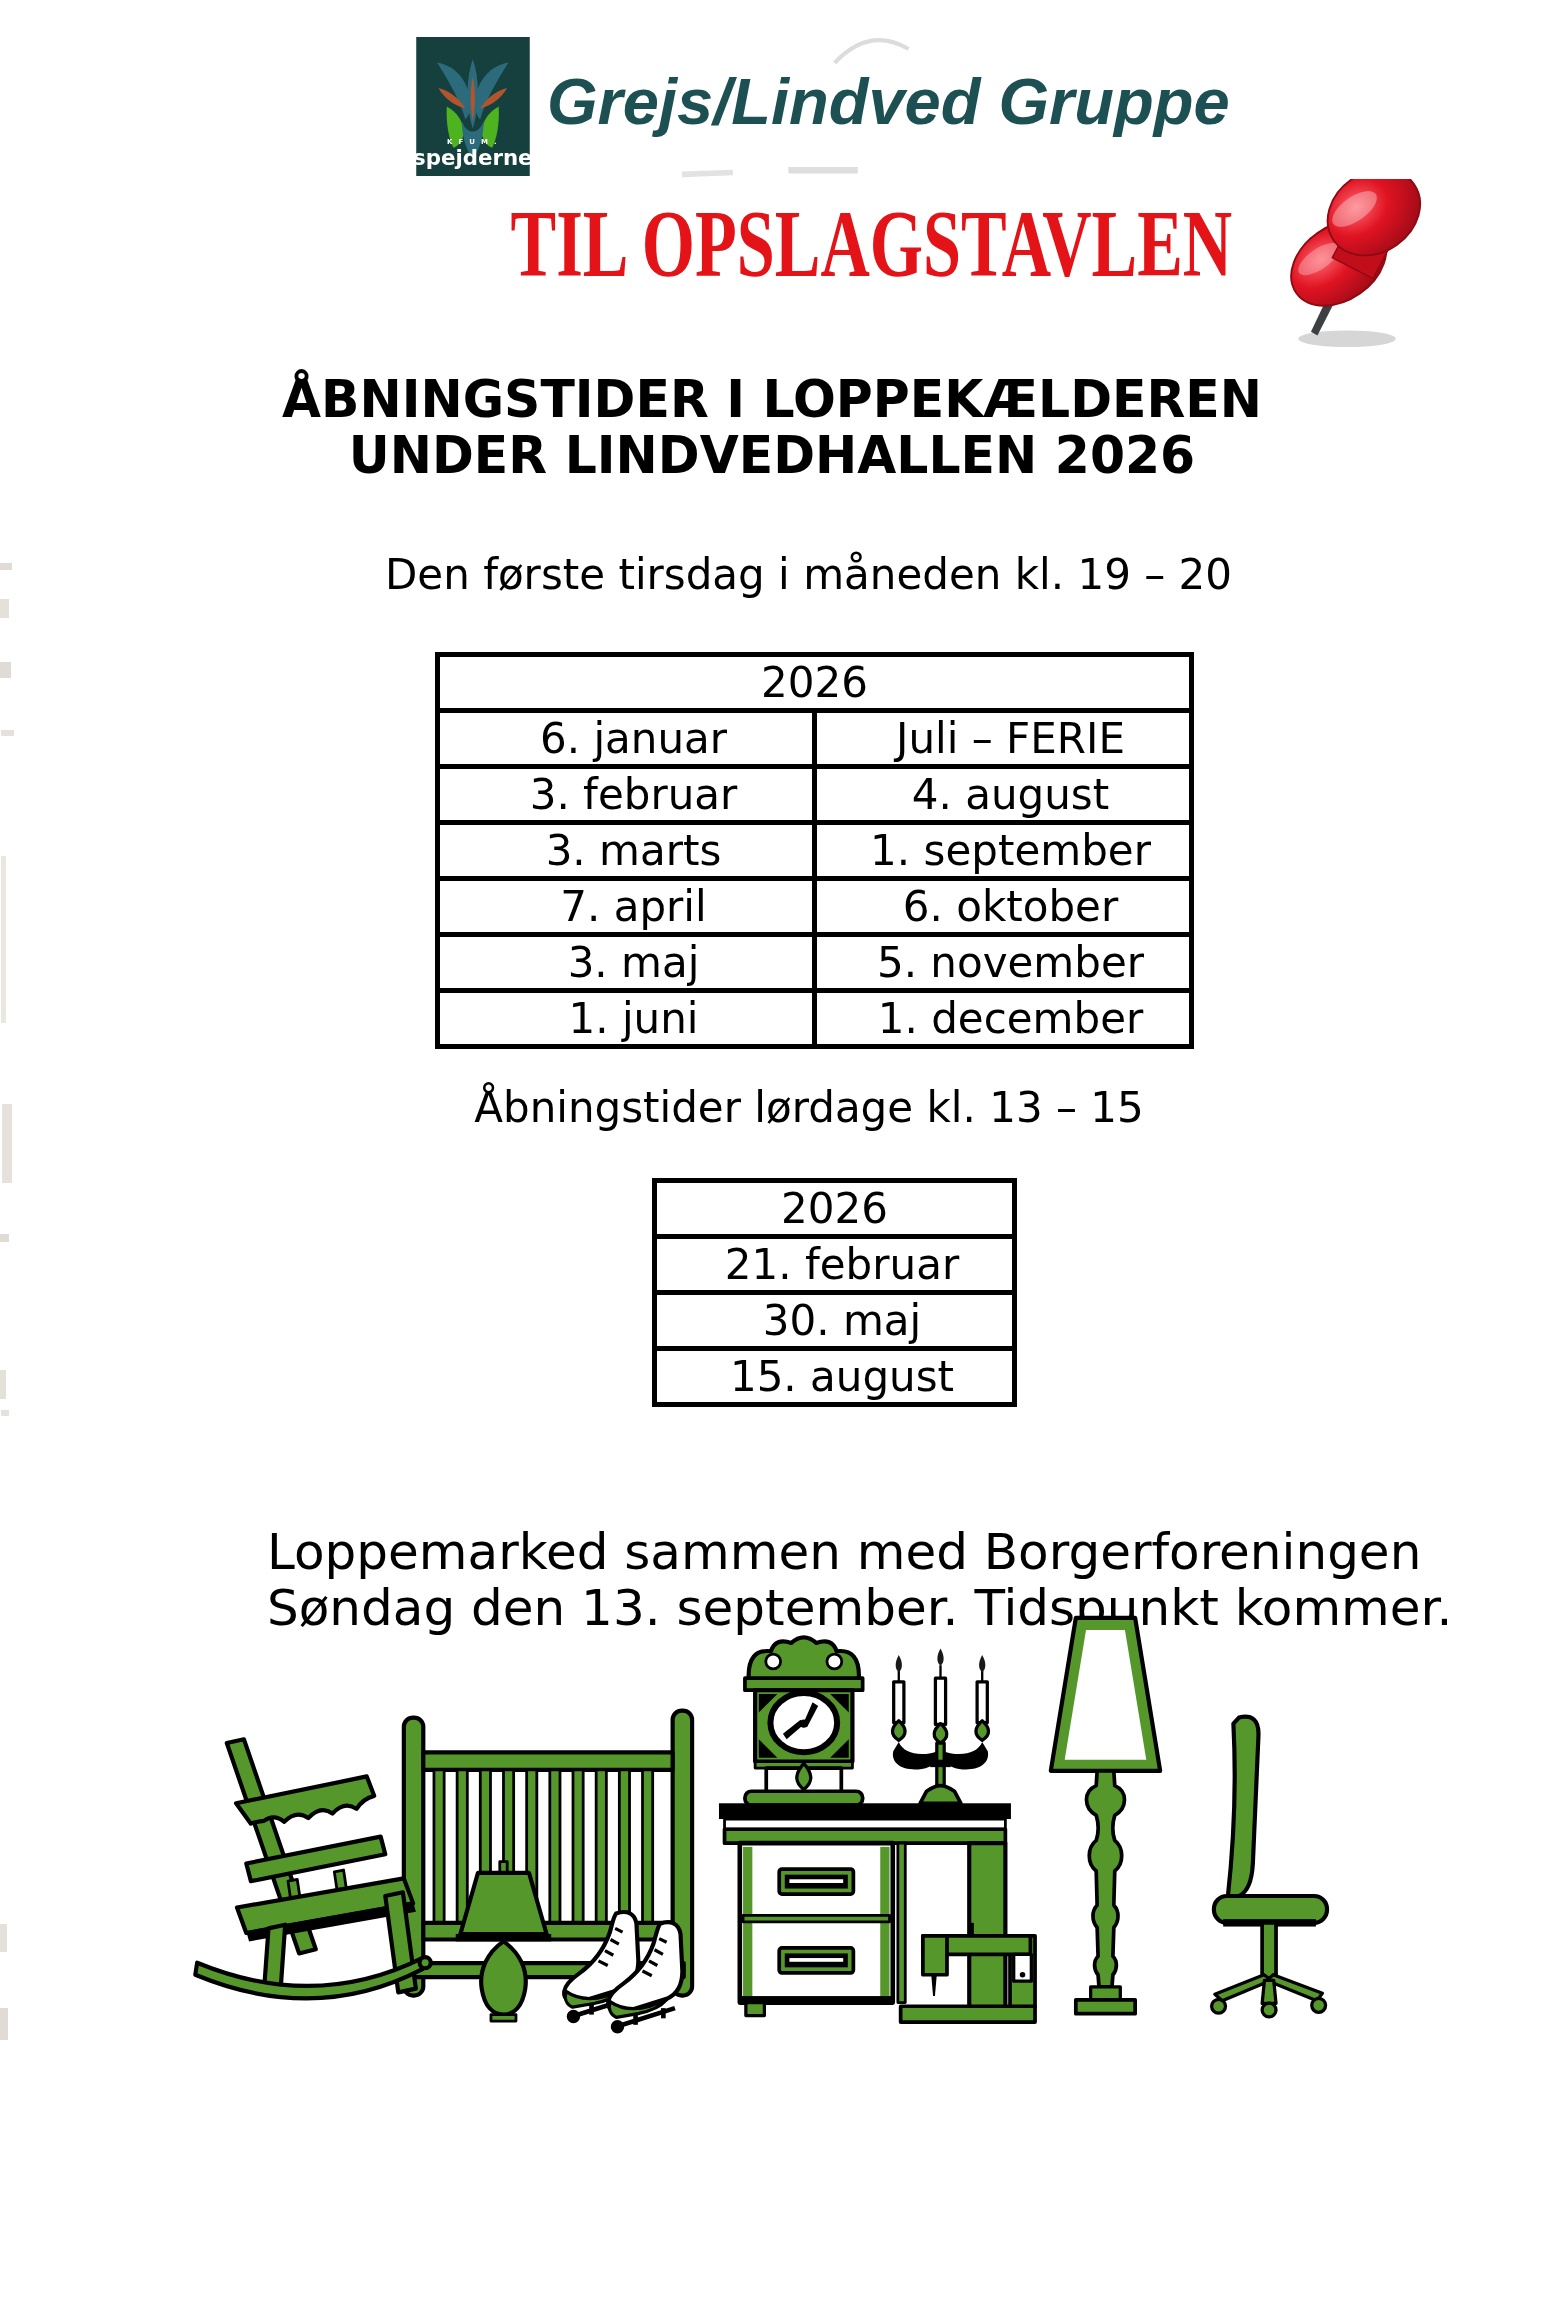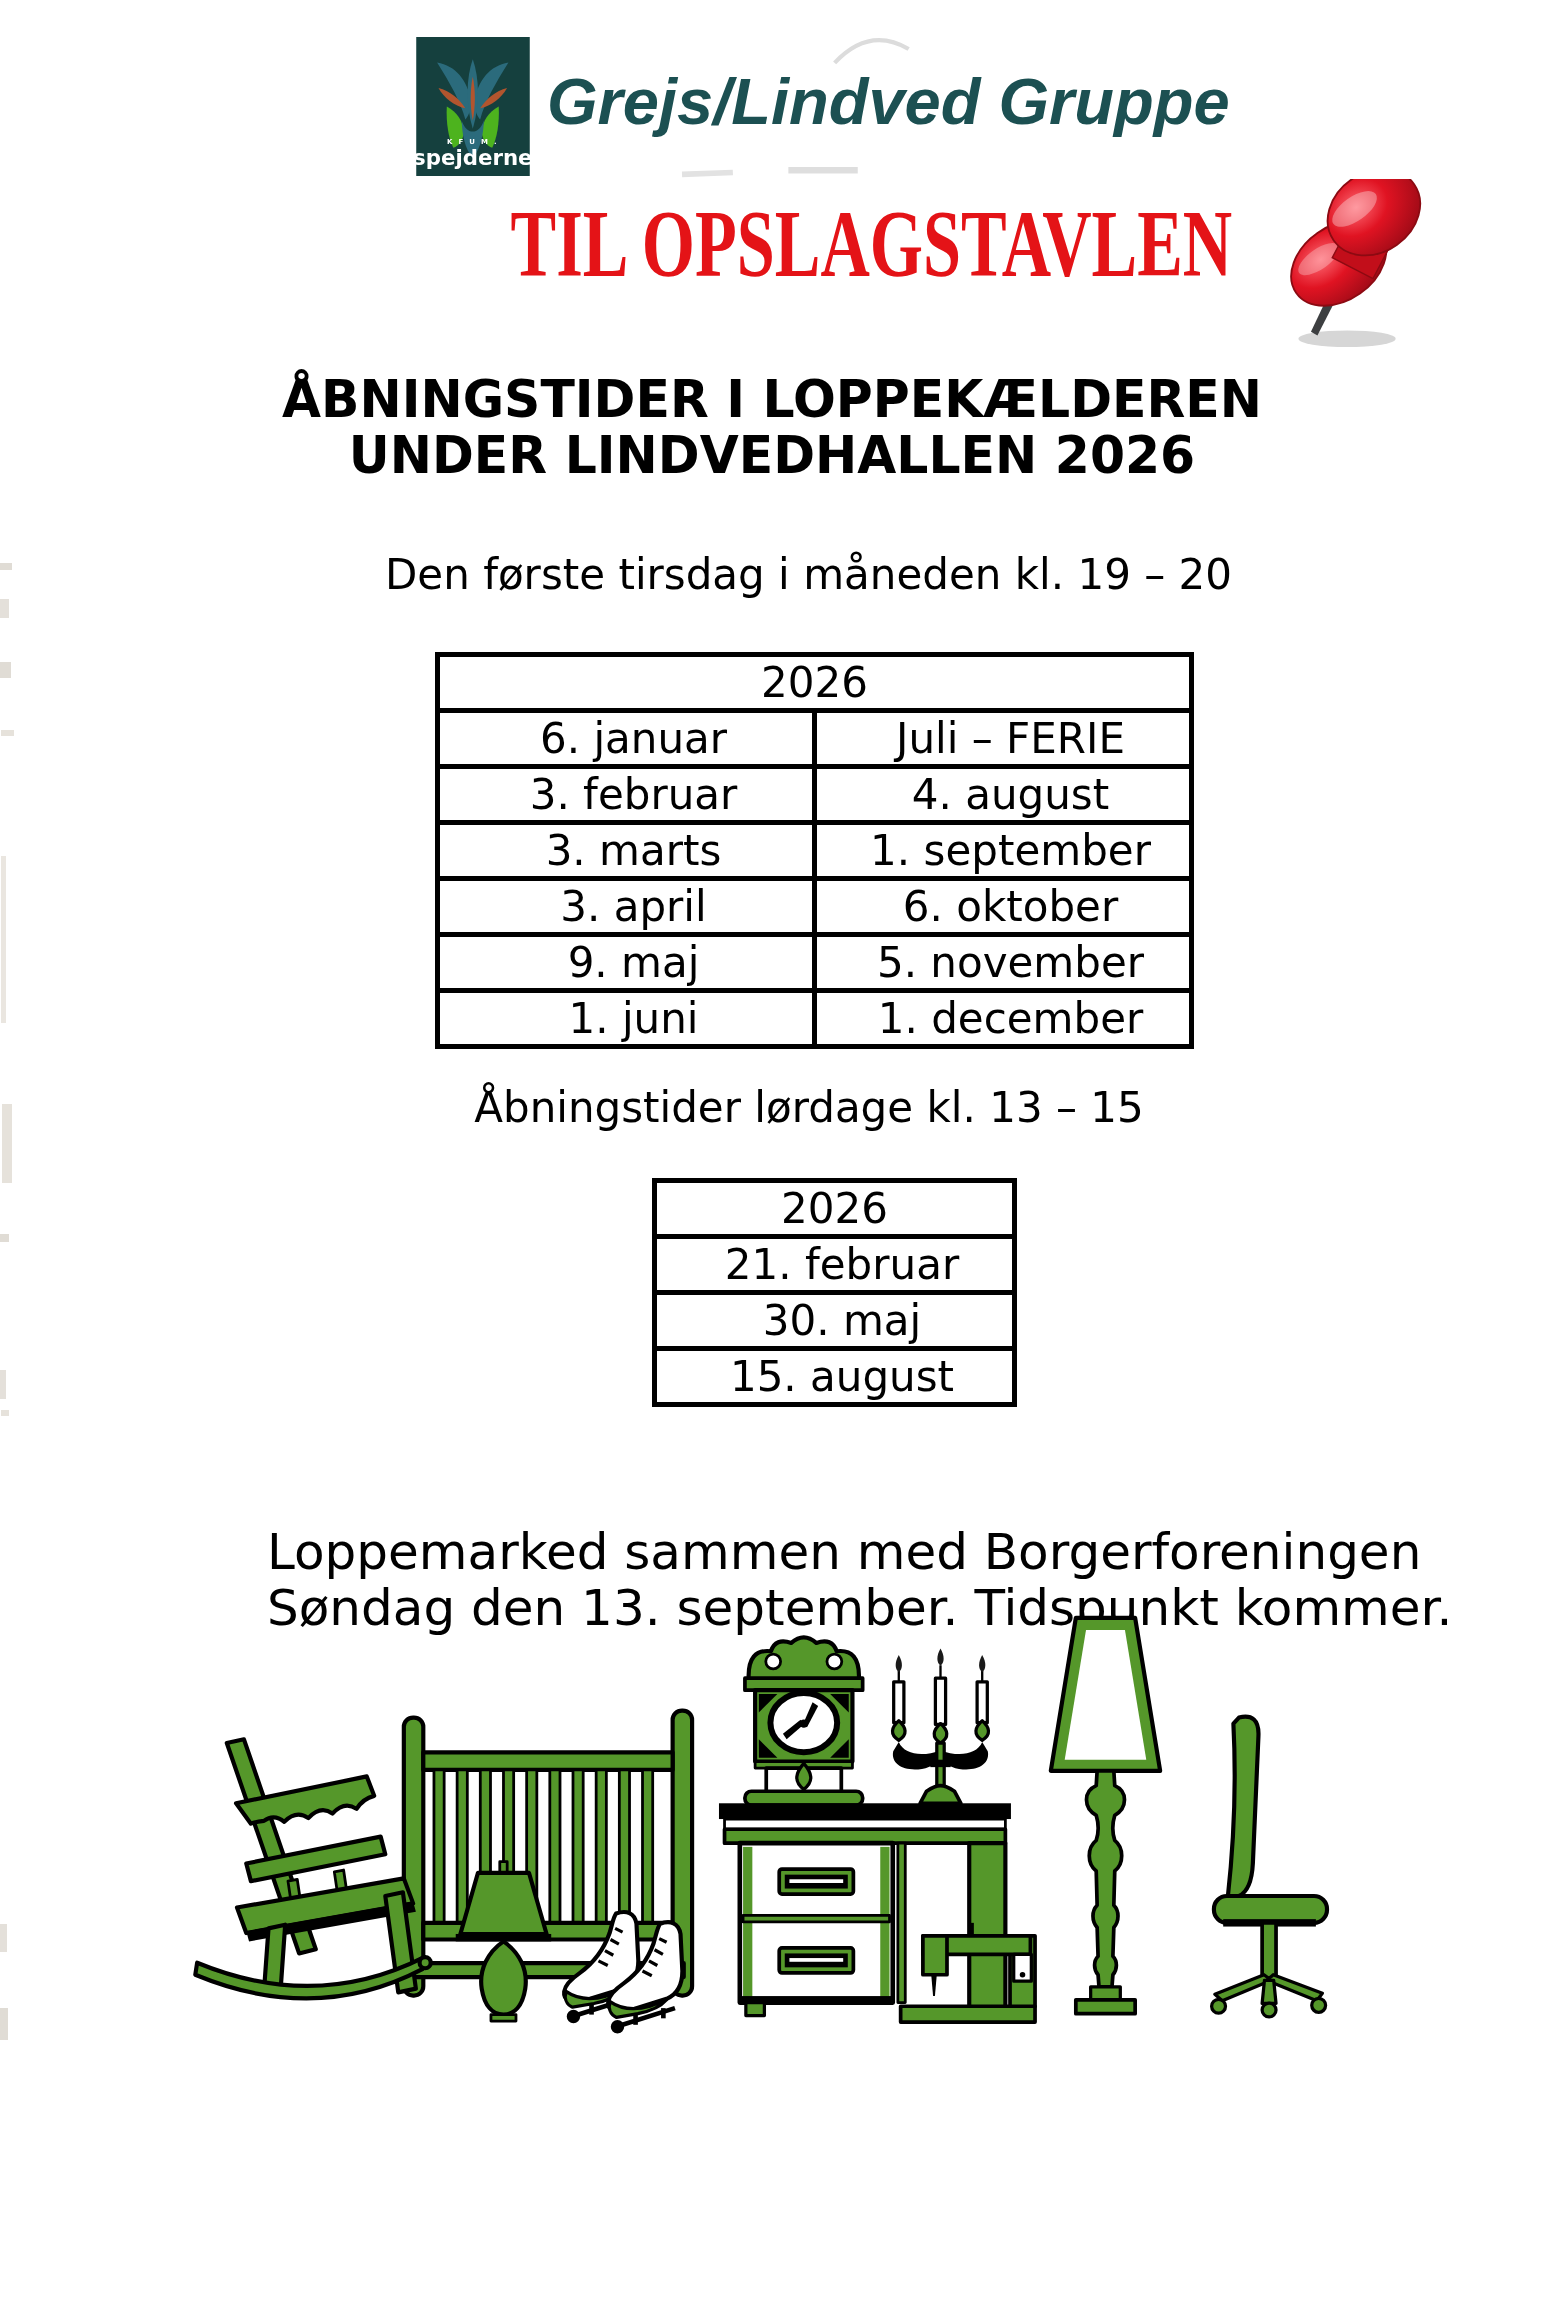--- a/index.html
+++ b/index.html
@@ -120,25 +120,25 @@
       </tr>
       <tr>
         <td>3. februar</td>
         <td>4. august</td>
       </tr>
       <tr>
         <td>3. marts</td>
         <td>1. september</td>
       </tr>
       <tr>
-        <td>3. april</td>
+        <td>7. april</td>
         <td>6. oktober</td>
       </tr>
       <tr>
-        <td>9. maj</td>
+        <td>3. maj</td>
         <td>5. november</td>
       </tr>
       <tr>
         <td>1. juni</td>
         <td>1. december</td>
       </tr>
     </tbody>
   </table>
 
   <div id="saturday-title">Åbningstider lørdage kl. 13 – 15</div>

